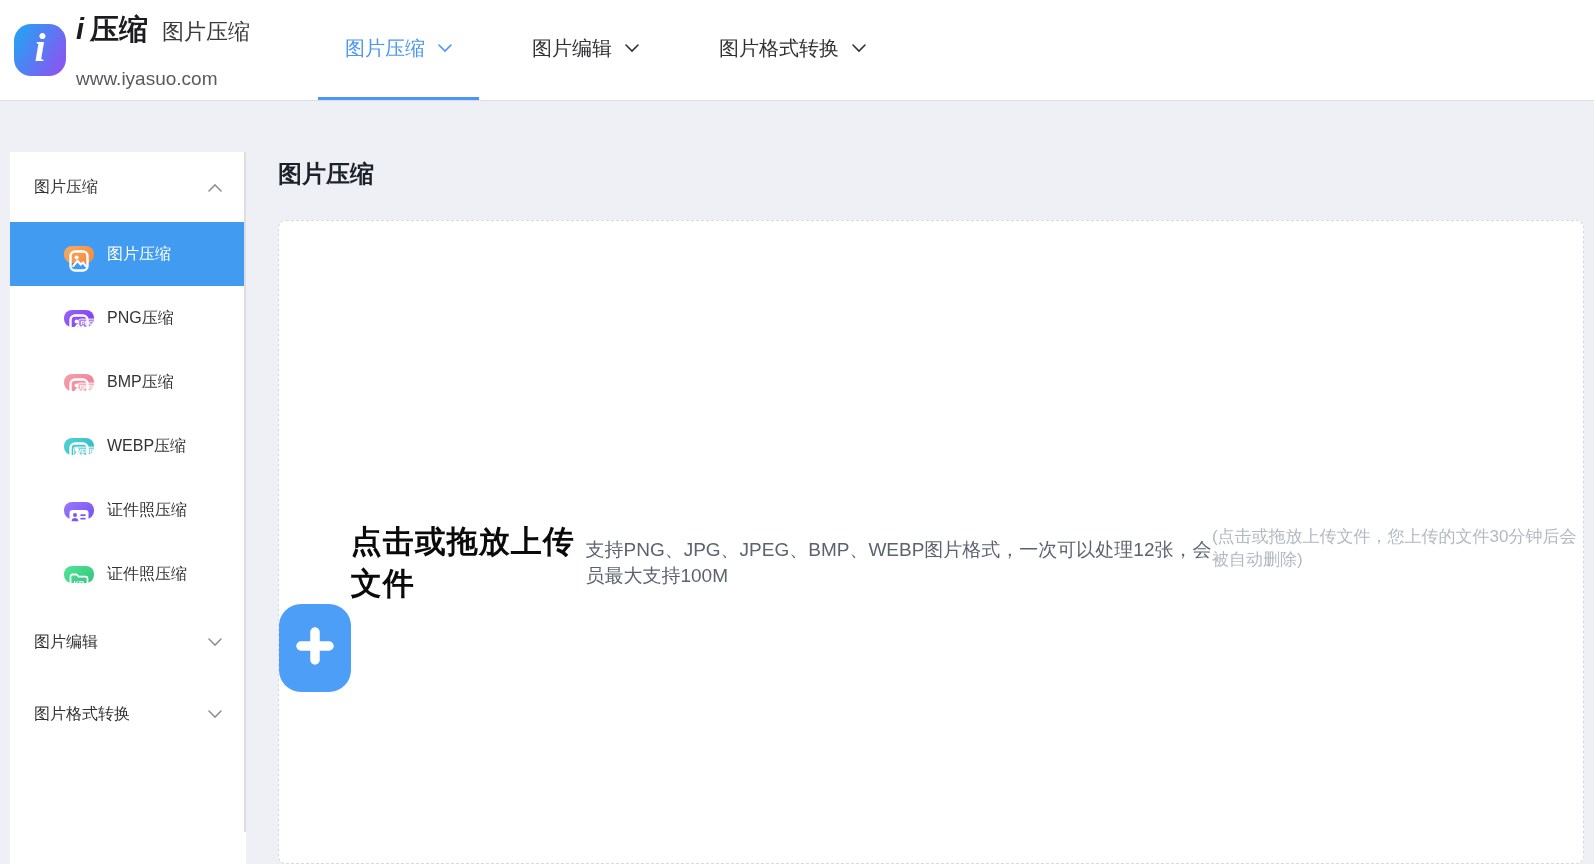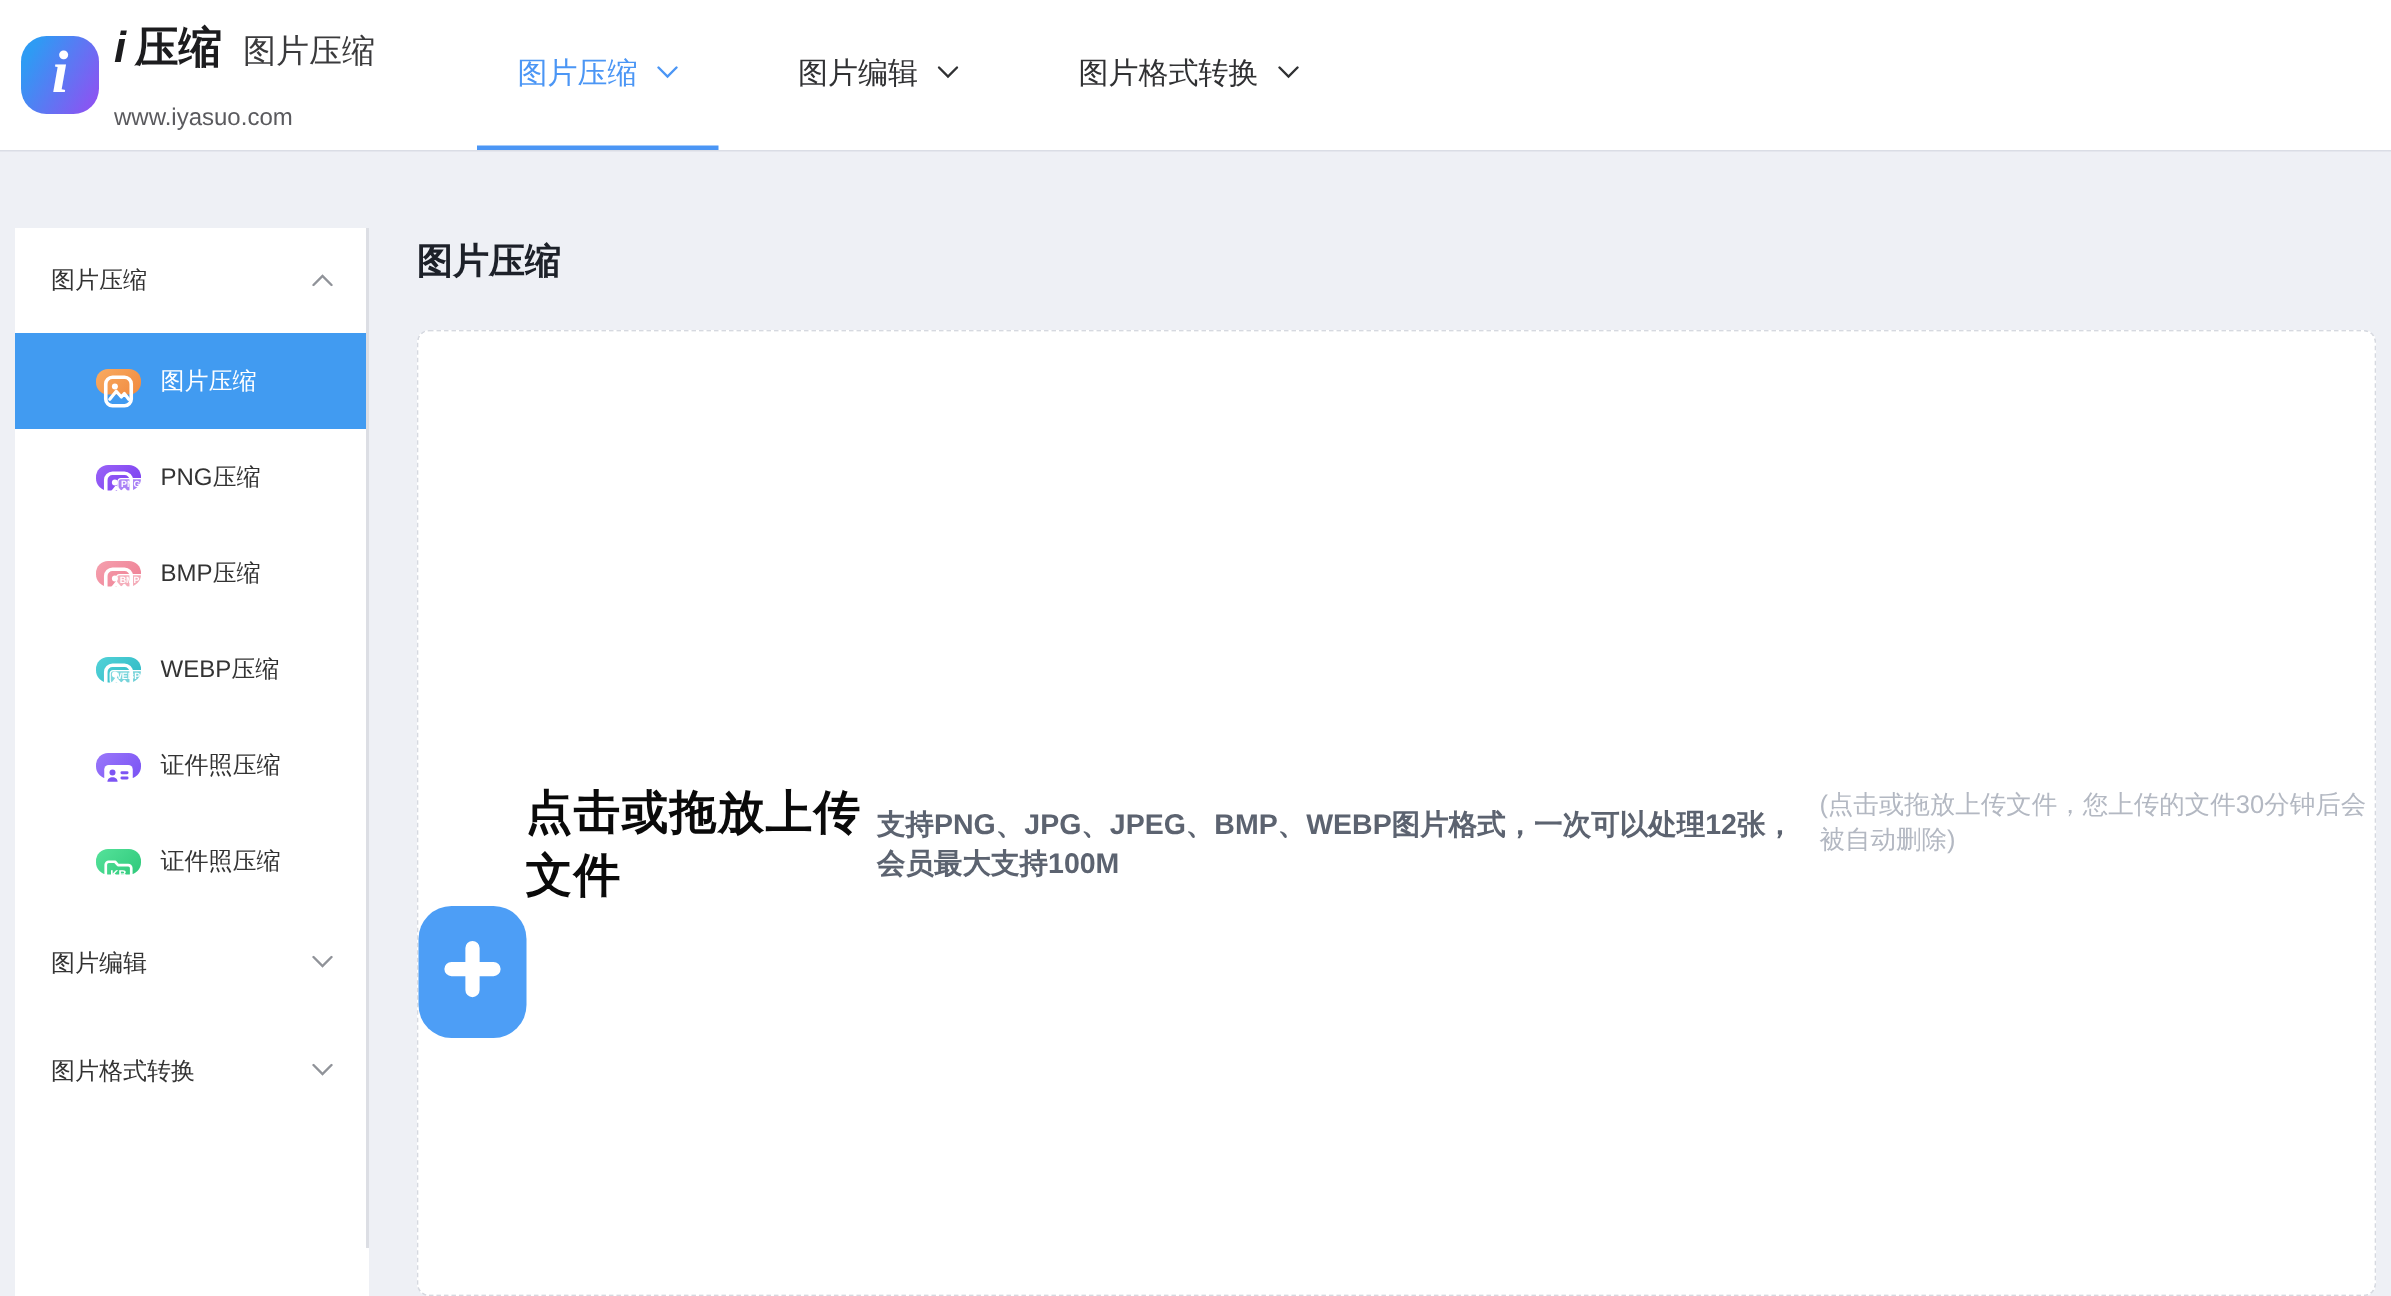--- a/index.html
+++ b/index.html
@@ -22,21 +22,21 @@
     color:#fff; display:flex; align-items:center; justify-content:center;
     font-family:"Liberation Serif","DejaVu Serif",serif;
     font-style:italic; font-weight:bold; font-size:40px; line-height:1;
     padding-bottom:4px;
   }
   .brand-text { margin-left:10px; }
   .brand-line1 { display:flex; align-items:baseline; }
   .brand-mark { font-style:italic; font-weight:bold; font-size:29px; color:#1c1c1e; }
   .brand-name { font-weight:bold; font-size:29px; color:#1c1c1e; margin-left:6px; }
   .brand-tagline { font-size:22px; color:#3a3a3c; margin-left:14px; }
-  .brand-url { font-size:16px; color:#5a5a5e; margin-top:18px; }
+  .brand-url { font-size:19px; color:#5a5a5e; margin-top:18px; }
   .top-nav { position:absolute; left:318px; top:0; height:100%; display:flex; }
   .nav-item {
     height:100%; display:flex; align-items:center; gap:13px;
     padding:0 27px; font-size:20px; color:#303133; cursor:pointer;
     border-bottom:3px solid transparent; margin-right:26px;
   }
   .nav-item.active { color:#4b96f5; border-bottom-color:#4b96f5; }
   .chev { display:inline-block; }
   .chev svg { display:block; }
   
@@ -84,21 +84,21 @@
     cursor:pointer;
   }
   .plus-btn {
     margin-top:212px; width:88px; height:88px; border-radius:22px;
     background:#4d9ef6; display:flex; align-items:center; justify-content:center;
     cursor:pointer;
   }
   .upload-headline {
     margin-top:42px; font-size:31px; font-weight:bold; color:#0a0a0a; letter-spacing:1px;
   }
-  .upload-support { margin-top:42px; font-size:19px; color:#5c6370;font-weight:bold; }
+  .upload-support { margin-top:42px; font-size:19px; color:#5c6370; }
   .upload-privacy { margin-top:12px; font-size:17px; color:#b3b8c2; }
 </style>
 </head>
 <body>
 
 <div class="header">
   <div class="brand">
     <div class="logo">i</div>
     <div class="brand-text">
       <div class="brand-line1">

